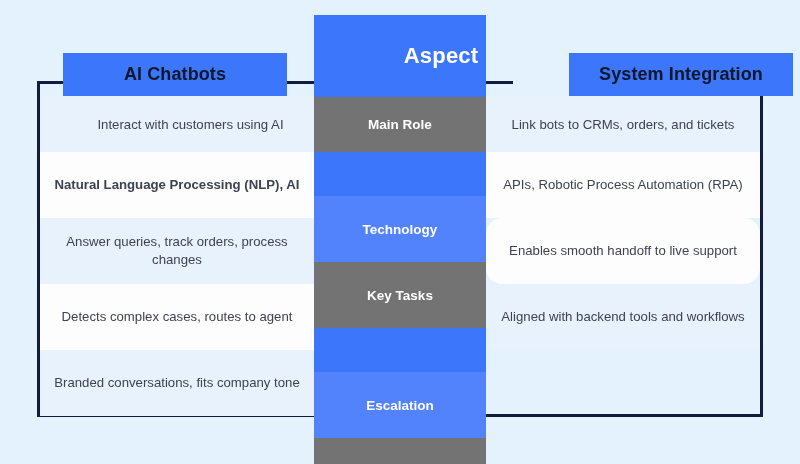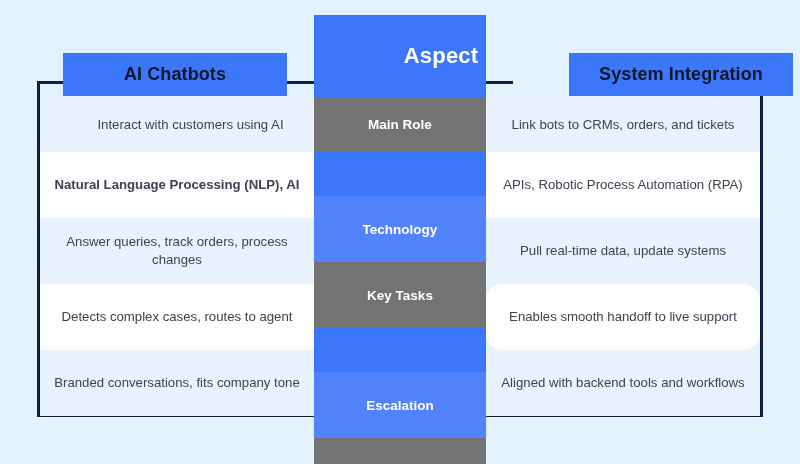--- a/index.html
+++ b/index.html
@@ -165,19 +165,18 @@
         <div class="center-cell shade-b" style="height: 66px;">Escalation</div>
         <div class="center-cell shade-a" style="height: 66px;">Customization</div>
       </div>
   </div>
 
   <div class="side-column side-right">
     <div class="side-header">System Integration</div>
     <div class="side-rows">
         <div class="side-cell shade-a" style="height: 55px;">Link bots to CRMs, orders, and tickets</div>
         <div class="side-cell shade-b" style="height: 66px;">APIs, Robotic Process Automation (RPA)</div>
-        <div class="side-cell shade-a" style="height: 66px;">Pull real-time data, update systems</div>
         <div class="side-cell shade-b" style="height: 66px; border-radius: 16px;">Enables smooth handoff to live support</div>
         <div class="side-cell shade-a" style="height: 66px;">Aligned with backend tools and workflows</div>
       </div>
   </div>
 
 </div>
 
 </body></html>

